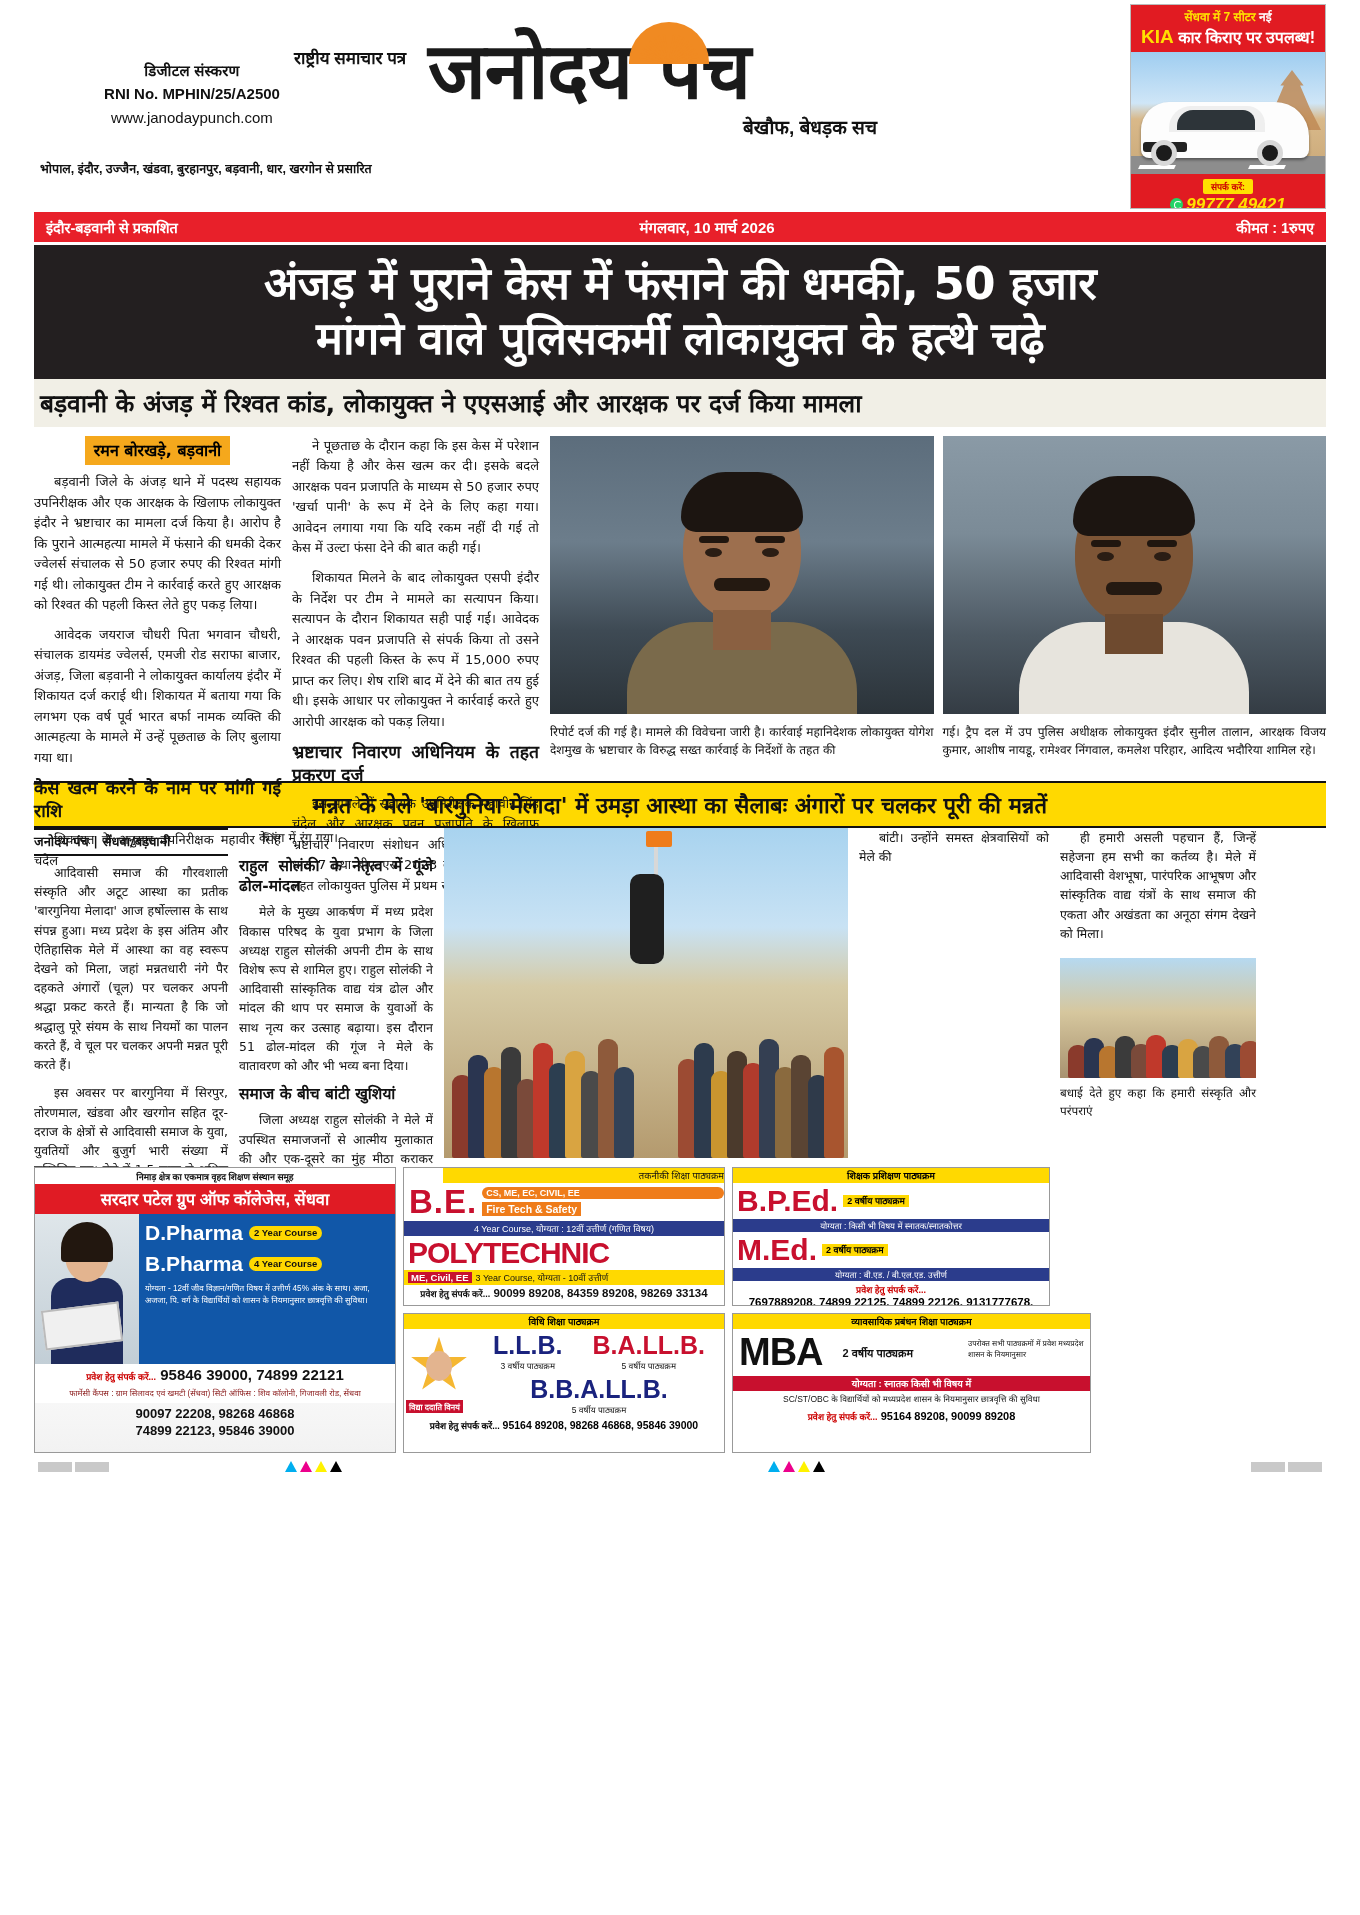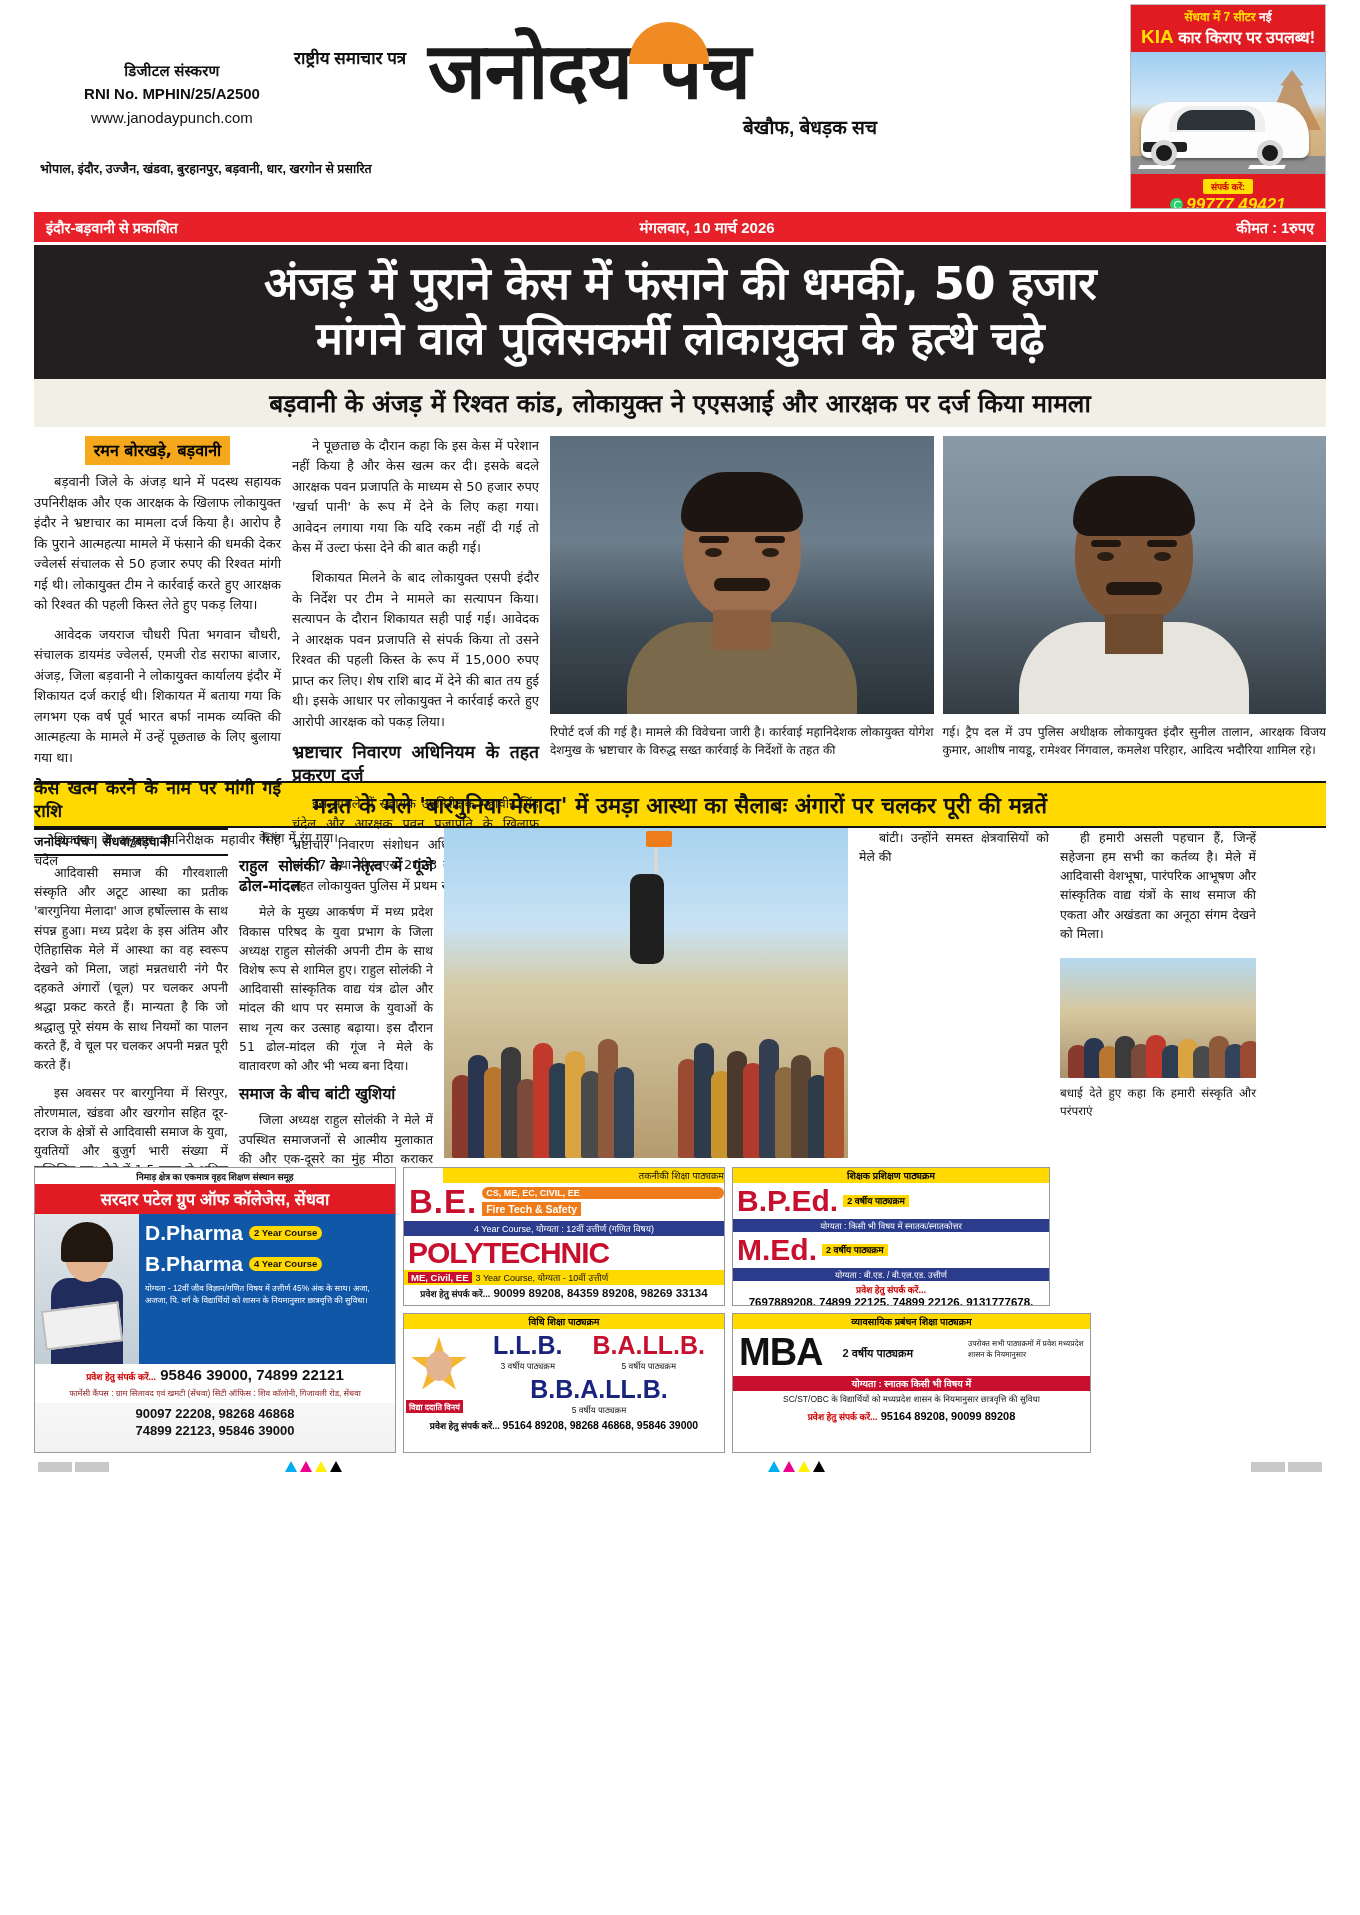--- a/index.html
+++ b/index.html
@@ -6,21 +6,21 @@
   body {
     width:1360px; height:1915px;
     background:#ffffff;
     font-family:"Liberation Sans", sans-serif;
     overflow:hidden;
   }
   .page { width:1360px; height:1915px; position:relative; background:#fff; padding:0 34px; }
 
   
   .masthead { position:relative; height:212px; }
-  .mh-left { position:absolute; left:8px; top:60px; width:260px; text-align:center; }
+  .mh-left { position:absolute; left:28px; top:60px; width:260px; text-align:center; }
   .mh-left .l1 { font-size:15px; font-weight:bold; color:#111; letter-spacing:.2px; }
   .mh-left .l2 { font-size:15px; font-weight:bold; color:#111; margin-top:5px; }
   .mh-left .l3 { font-size:15px; color:#111; margin-top:7px; }
   .mh-cities { position:absolute; left:6px; top:160px; font-size:12.5px; color:#111; font-weight:600; white-space:nowrap; }
 
   .mh-center { position:absolute; left:245px; top:4px; width:620px; text-align:center; }
   .mh-sub { position:absolute; left:15px; top:42px; font-size:17px; font-weight:bold; color:#111; }
   .sun { position:absolute; left:330px; top:2px; width:120px; height:58px; overflow:hidden; }
   .sun .core { position:absolute; left:20px; top:16px; width:80px; height:42px; background:#f08a22; border-radius:80px 80px 0 0; }
   .sun .ray { position:absolute; left:59px; bottom:0; width:2px; height:30px; background:#f08a22; transform-origin:50% 100%; }
@@ -53,21 +53,21 @@
 
   
   .datebar { height:30px; background:#e8202a; color:#fff; display:flex; align-items:center;
              justify-content:space-between; padding:0 12px; font-size:14.5px; font-weight:bold; }
   .datebar .mid { font-size:15px; }
 
   
   .hlblock { background:#231f20; margin-top:3px; padding:12px 14px 10px; }
   .hl { color:#fff; font-size:45px; line-height:1.22; font-weight:bold; text-align:center;
         font-family:"DejaVu Sans", sans-serif; letter-spacing:-.5px; }
-  .subbar { background:#f1efe6; border-top:2px solid #231f20; padding:7px 6px 8px; text-align:center; }
+  .subbar { background:#f1efe6; border-top:2px solid #231f20; padding:7px 6px 8px; text-align:left; }
   .subbar .t { font-size:24.5px; font-weight:bold; color:#111; font-family:"DejaVu Sans", sans-serif; }
 
   
   .story1 { display:flex; gap:11px; margin-top:9px; height:345px; }
   .col { width:247px; font-size:13px; line-height:1.58; color:#111; text-align:justify;
          font-family:"DejaVu Sans", sans-serif; }
   .byline { display:inline-block; background:#f5a81c; color:#000000; font-weight:bold; font-size:16px;
             padding:2px 9px; margin:0 auto 7px; }
   .byline-wrap { text-align:center; }
   .para { text-indent:20px; margin-bottom:9px; }

